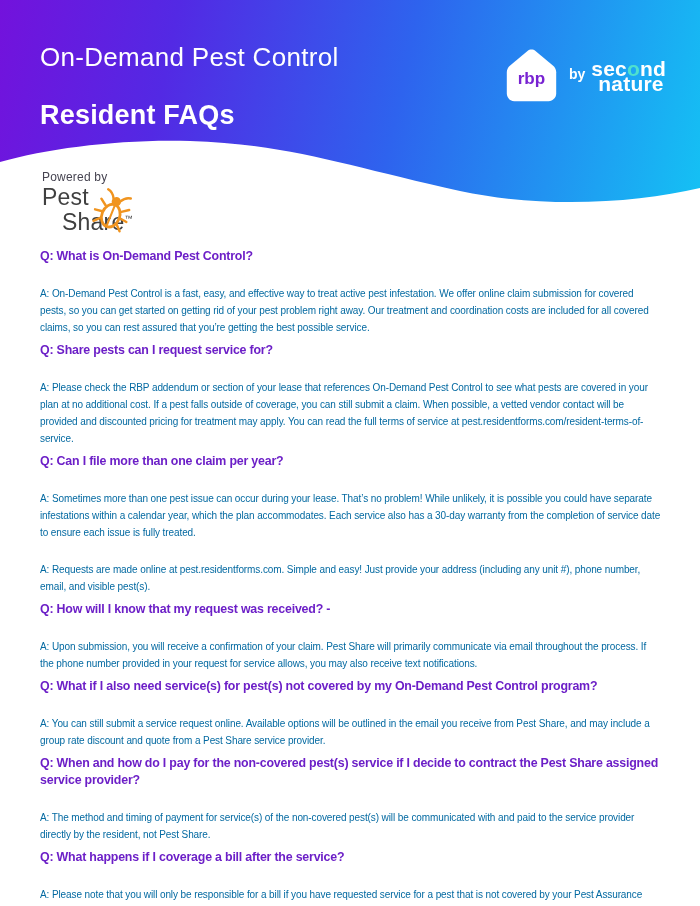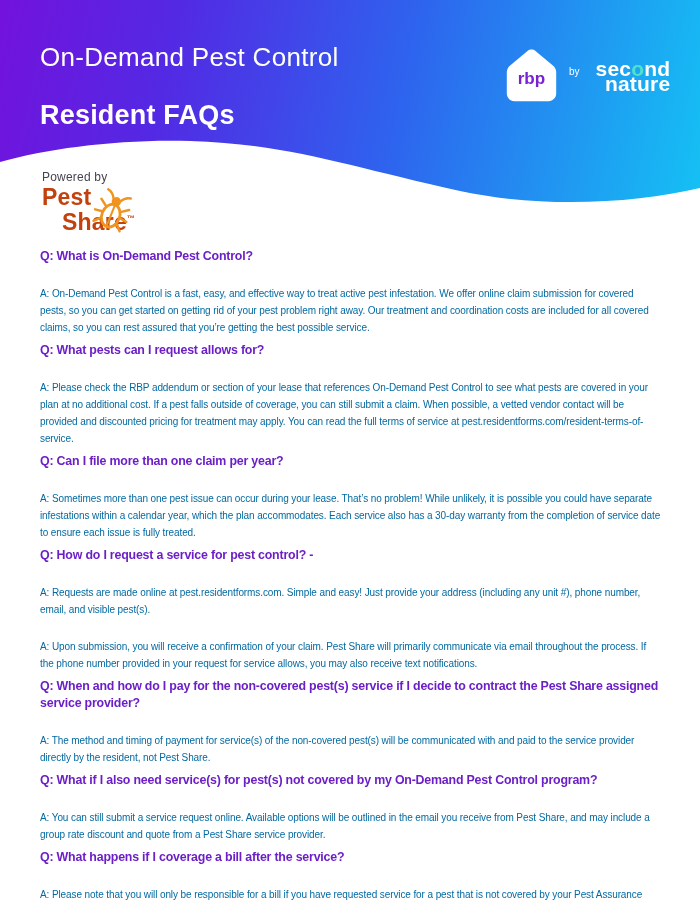--- a/index.html
+++ b/index.html
@@ -10,32 +10,32 @@
     font-family:"Liberation Sans", sans-serif;
   }
   
   .hero {
     position:relative; height:235px; width:100%;
     background:linear-gradient(102deg,#7312DC 0%,#5329E4 24%,#2E63EE 56%,#14C3F4 100%);
   }
   .hero-titles { position:absolute; left:40px; top:42px; color:#ffffff; }
   .hero-title1 { font-size:26px; font-weight:400; letter-spacing:.3px;text-align:center; }
   .hero-title2 { font-size:27px; font-weight:700; margin-top:27px; letter-spacing:.2px; }
-  .brand { position:absolute; left:503px; top:45px; display:flex; align-items:center;text-align:right; }
+  .brand { position:absolute; left:503px; top:45px; display:flex; align-items:center; }
   .sn { display:flex; margin-left:9px; color:#ffffff; }
-  .sn-by { font-size:10px; padding-top:4px; margin-right:16px; }
+  .sn-by { font-size:14px; padding-top:4px; margin-right:6px;font-weight:bold; }
   .sn-words { font-size:21px; font-weight:700; line-height:14.5px; letter-spacing:.2px; }
   .sn-line2 { padding-left:7px; }
   .sn-o { color:#4FE0CE; }
   .wave { position:absolute; left:0; bottom:0; width:700px; height:106px; display:block; }
   
   .powered { position:absolute; left:42px; top:170px; }
   .powered-by { font-size:12px; color:#454350; margin-bottom:3px; letter-spacing:.2px; }
   .ps-words { position:relative; }
-  .ps-line1, .ps-line2 { font-size:23px; font-weight:700; color:#c2410c; line-height:21px; letter-spacing:.2px; }
+  .ps-line1, .ps-line2 { font-size:23px; font-weight:400; color:#404040; line-height:21px; letter-spacing:.2px; }
   .ps-line2 { padding-left:20px; }
   .tm { font-size:8px; vertical-align:super; }
   .bug { position:absolute; left:52px; top:3px; overflow:visible; }
   
   .faq { padding:13px 38px 0 40px; width:700px; }
   .qa { margin-bottom:6px; }
   .q  { font-size:12.4px; font-weight:700; color:#6C1FC7; line-height:17px;
         letter-spacing:-0.2px; margin-bottom:5px; }
   .a  { font-size:10px; color:#0369a1; line-height:17px; letter-spacing:-0.1px;margin-top:20px; }
 </style>
@@ -94,46 +94,46 @@
   </div>
 
   <main class="faq">
 
       <section class="qa">
         <h3 class="q">Q: What is On-Demand Pest Control?</h3>
         <p class="a">A: On-Demand Pest Control is a fast, easy, and effective way to treat active pest infestation. We offer online claim submission for covered pests, so you can get started on getting rid of your pest problem right away. Our treatment and coordination costs are included for all covered claims, so you can rest assured that you’re getting the best possible service.</p>
       </section>
 
       <section class="qa">
-        <h3 class="q">Q: What pests can I request allows for?</h3>
+        <h3 class="q">Q: Share pests can I request service for?</h3>
         <p class="a">A: Please check the RBP addendum or section of your lease that references On-Demand Pest Control to see what pests are covered in your plan at no additional cost. If a pest falls outside of coverage, you can still submit a claim. When possible, a vetted vendor contact will be provided and discounted pricing for treatment may apply. You can read the full terms of service at pest.residentforms.com/resident-terms-of-service.</p>
       </section>
 
       <section class="qa">
         <h3 class="q">Q: Can I file more than one claim per year?</h3>
         <p class="a">A: Sometimes more than one pest issue can occur during your lease. That’s no problem! While unlikely, it is possible you could have separate infestations within a calendar year, which the plan accommodates. Each service also has a 30-day warranty from the completion of service date to ensure each issue is fully treated.</p>
       </section>
 
       <section class="qa">
-        <h3 class="q">Q: How do I request a service for pest control? -</h3>
         <p class="a">A: Requests are made online at pest.residentforms.com. Simple and easy! Just provide your address (including any unit #), phone number, email, and visible pest(s).</p>
       </section>
 
       <section class="qa">
+        <h3 class="q">Q: How will I know that my request was received? -</h3>
         <p class="a">A: Upon submission, you will receive a confirmation of your claim. Pest Share will primarily communicate via email throughout the process. If the phone number provided in your request for service allows, you may also receive text notifications.</p>
+      </section>
+
+      <section class="qa">
+        <h3 class="q">Q: What if I also need service(s) for pest(s) not covered by my On-Demand Pest Control program?</h3>
+        <p class="a">A: You can still submit a service request online. Available options will be outlined in the email you receive from Pest Share, and may include a group rate discount and quote from a Pest Share service provider.</p>
       </section>
 
       <section class="qa">
         <h3 class="q">Q: When and how do I pay for the non-covered pest(s) service if I decide to contract the Pest Share assigned service provider?</h3>
         <p class="a">A: The method and timing of payment for service(s) of the non-covered pest(s) will be communicated with and paid to the service provider directly by the resident, not Pest Share.</p>
-      </section>
-
-      <section class="qa">
-        <h3 class="q">Q: What if I also need service(s) for pest(s) not covered by my On-Demand Pest Control program?</h3>
-        <p class="a">A: You can still submit a service request online. Available options will be outlined in the email you receive from Pest Share, and may include a group rate discount and quote from a Pest Share service provider.</p>
       </section>
 
       <section class="qa">
         <h3 class="q">Q: What happens if I coverage a bill after the service?</h3>
         <p class="a">A: Please note that you will only be responsible for a bill if you have requested service for a pest that is not covered by your Pest Assurance package. If you have any questions or concerns about the service or the bill you have received, please do not hesitate to contact us at claims@pestshare.com. We are here to help you resolve any issues and provide you with the best possible service.</p>
       </section>
     </main>
 
 </div>
 

